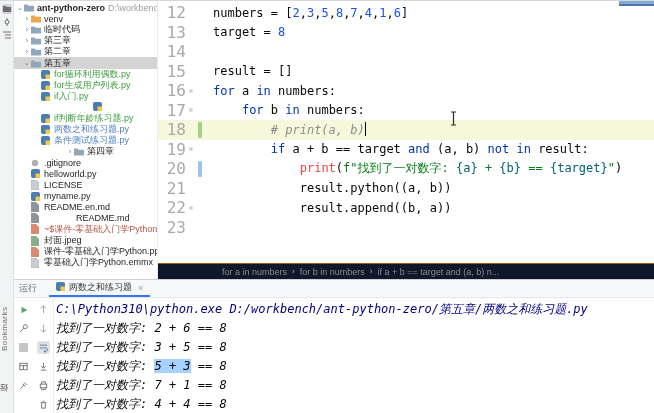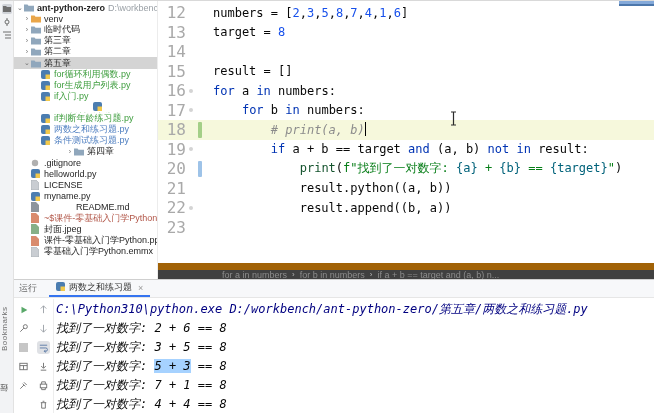--- a/index.html
+++ b/index.html
@@ -38,25 +38,25 @@
   .cline.current { background:#f6f8dc; }
   .lnum { position:absolute; left:0; width:28px; text-align:right;
     color:#a9a9a9; font-size:16px; font-family:"DejaVu Sans Mono", monospace; }
   .foldmk { position:absolute; left:31px; width:4px; height:4px; border-radius:50%; background:#d4d4d4; }
   .gmark { position:absolute; left:40px; width:4px; height:16px; border-radius:1px; }
   .gmark.green { background:#a4cf87; }
   .gmark.blue  { background:#9ec3e8; }
   .codetext { padding-left:55px; white-space:pre; }
   .tp { color:#080808; } .tk { color:#0033b3; } .tn { color:#1750eb; }
   .tc { color:#8c8c8c; font-style:italic; } .ts { color:#067d17; }
-  .tb { color:#00627a; } .tf { color:#14532d; }
+  .tb { color:#00627a; } .tf { color:#ef4444; }
   .caret { display:inline-block; width:1px; height:14px; background:#000; vertical-align:-2px; }
   
   .breadcrumbs { position:absolute; left:158px; top:262px; width:496px; height:16px;
-    background:#404040; border-top:7px solid #a16207; display:flex; 
+    background:#0f172a; border-top:1px solid #a16207; display:flex; align-items:center;
     font-size:9px; color:#8c8c8c; padding-left:64px; }
   .bsep { color:#b5b5b5; margin:0 5px; font-size:8px; }
   
   .runpanel { position:absolute; left:14px; top:278px; width:640px; height:135px;
     background:#fff; border-top:1px solid #cfcfcf; }
   .runheader { height:18px; background:#f7f8fa; border-bottom:1px solid #e6e6e6;
     display:flex; align-items:center; font-size:9px; }
   .runlabel { margin-left:5px; color:#6b6b6b; }
   .runtab { margin-left:12px; height:100%; display:flex; align-items:center; gap:4px;
     padding:0 7px; border-bottom:2px solid #3574f0; color:#333; }
@@ -257,20 +257,28 @@
         </div>
         <div class="trow" style="padding-left: 17px;">
           <span class="ticon">
             <svg width="9" height="9" viewBox="0 0 9 9">
               <rect width="9" height="9" rx="2" fill="#4b7db0"></rect>
               <path d="M4.5 4.5h4.5v4.5h-4.5z" fill="#f2c94c"></path>
             </svg>
           </span>
           <span class="tlabel">myname.py</span>
         </div>
+        <div class="trow" style="padding-left: 17px;">
+          <span class="ticon">
+            <svg width="8" height="10" viewBox="0 0 8 10">
+              <path d="M0 0h5l3 3v7H0z" fill="#8d959c"></path>
+            </svg>
+          </span>
+          <span class="tlabel">README.en.md</span>
+        </div>
         <div class="trow" style="padding-left: 17px; gap: 32px;">
           <span class="ticon">
             <svg width="8" height="10" viewBox="0 0 8 10">
               <path d="M0 0h5l3 3v7H0z" fill="#8d959c"></path>
             </svg>
           </span>
           <span class="tlabel">README.md</span>
         </div>
         <div class="trow" style="padding-left: 17px;">
           <span class="ticon">

